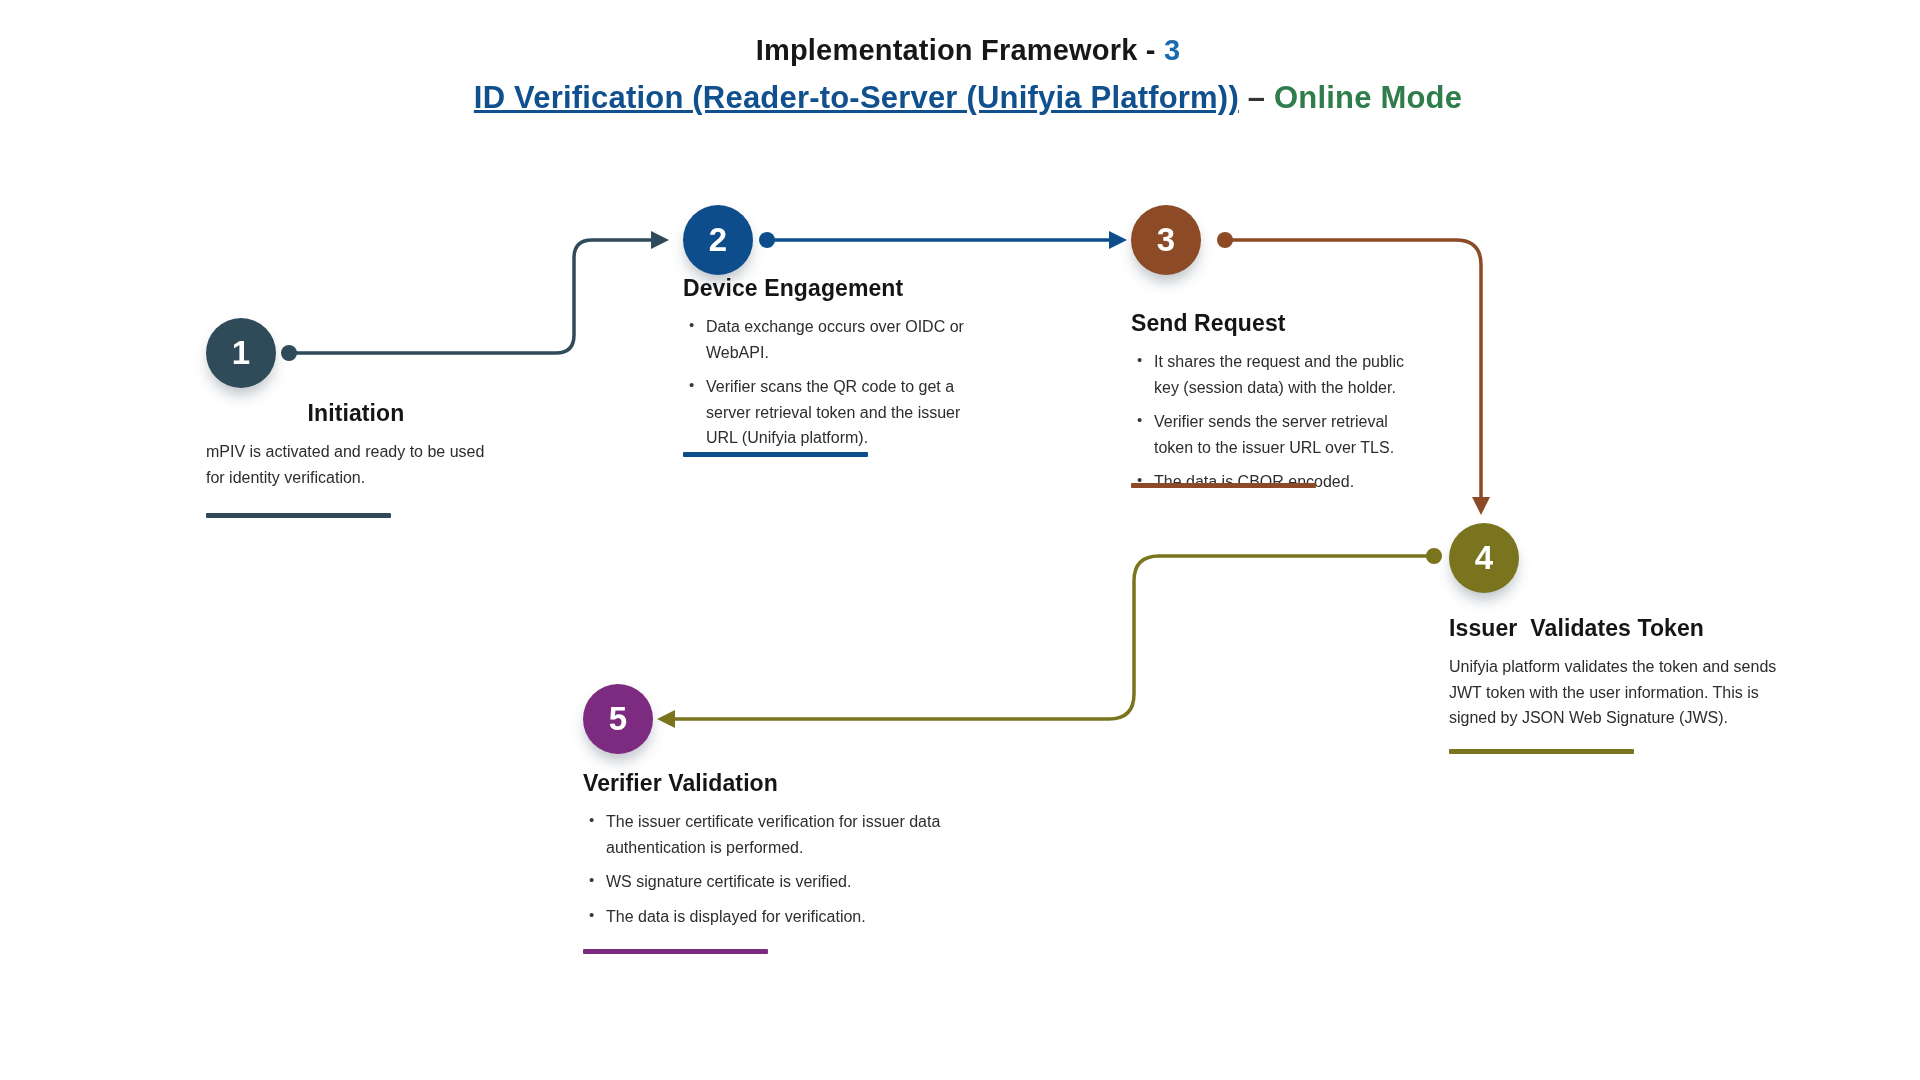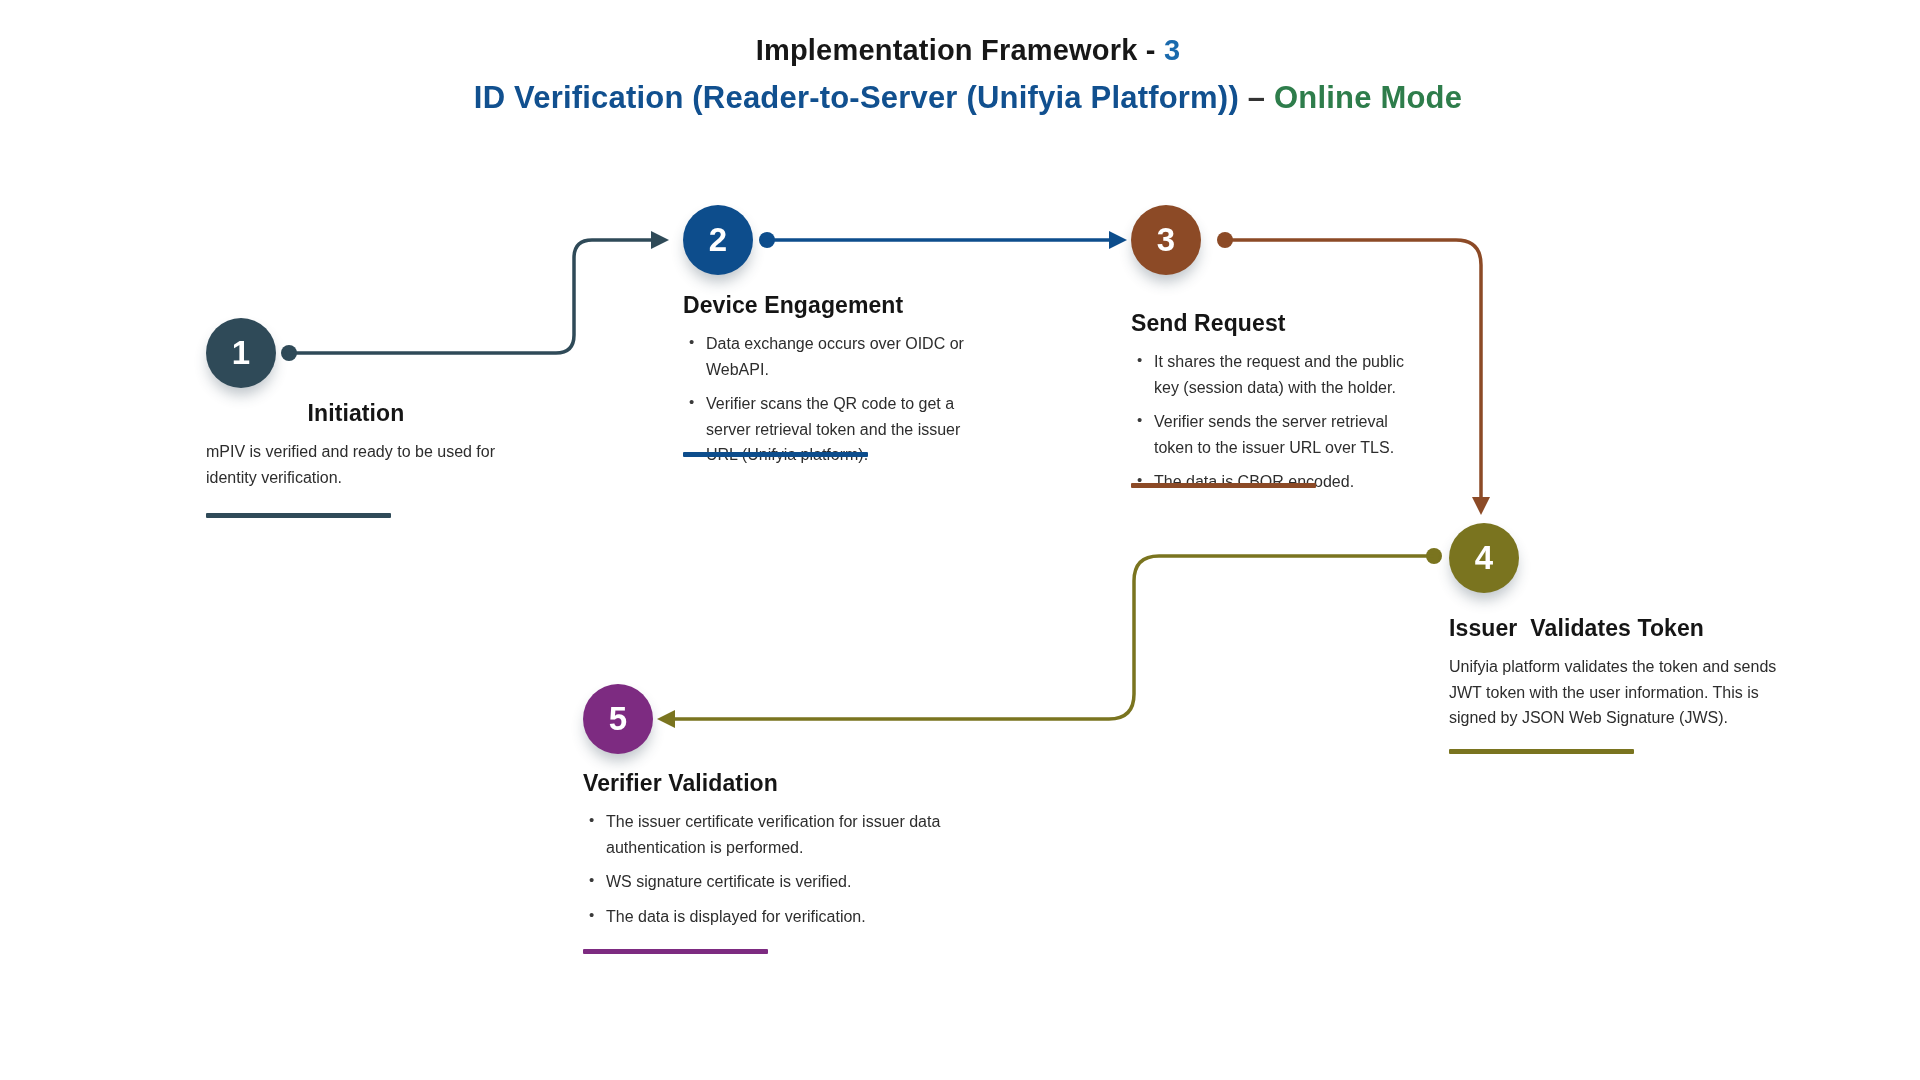--- a/index.html
+++ b/index.html
@@ -10,21 +10,21 @@
   
   .title-line1{
     position:absolute;left:0;top:34px;width:100%;text-align:center;
     font-size:29px;font-weight:800;color:#171717;letter-spacing:.2px;
   }
   .title-line1 .t-num{color:var(--c-title_number,#1a6aad);}
   .title-line2{
     position:absolute;left:0;top:80px;width:100%;text-align:center;
     font-size:31px;font-weight:800;letter-spacing:.2px;
   }
-  .title-line2 .t-blue{color:var(--c-title_line2,#11508f);}
+  .title-line2 .t-blue{color:var(--c-title_line2,#11508f);text-decoration:underline;}
   .title-line2 .t-dash{color:#333333;white-space:pre;}
   .title-line2 .t-green{color:var(--c-mode_green,#2e7d4b);}
   
   .connector-layer{position:absolute;left:0;top:0;width:1920px;height:1080px;pointer-events:none;}
   .connector-layer path{fill:none;stroke-width:3.5px;}
   
   .step{position:absolute;}
   .step-circle{
     width:70px;height:70px;border-radius:50%;
     display:flex;align-items:center;justify-content:center;
@@ -38,21 +38,21 @@
   .step-desc{margin:12px 0 0;font-size:16px;line-height:1.6;color:#2d2d2d;}
   .step-bullets{list-style:none;margin:12px 0 0;padding:0;font-size:16px;line-height:1.6;color:#2d2d2d;}
   .step-bullets li{position:relative;padding-left:23px;margin-bottom:9px;}
   .step-bullets li::before{content:"•";position:absolute;left:6px;top:-1px;color:#3a3a3a;font-size:15px;}
   .step-bar{position:absolute;left:0;width:185px;height:5px;border-radius:1px;}
   
   .step-1{left:206px;top:318px;width:300px;}
   .step-1 .step-title{margin-top:12px;text-align:center;}
   .step-1 .step-bar{top:195px;}
   .step-2{left:683px;top:205px;width:310px;}
-  .step-2 .step-title{margin-top:17px;}
+  .step-2 .step-title{}
   .step-2 .step-bar{top:247px;}
   .step-3{left:1131px;top:205px;width:300px;}
   .step-3 .step-title{margin-top:35px;}
   .step-3 .step-bar{top:278px;}
   .step-4{left:1449px;top:523px;width:330px;}
   .step-4 .step-title{margin-top:22px;}
   .step-4 .step-bar{top:226px;}
   .step-5{left:583px;top:684px;width:360px;}
   .step-5 .step-title{margin-top:16px;}
   .step-5 .step-bar{top:265px;}
@@ -97,21 +97,21 @@
       <path class="c4" d="M1434 556 H1159 Q1134 556 1134 581 V694 Q1134 719 1109 719 H675"></path>
       <polygon class="f4" points="675,710 675,728 657,719"></polygon>
     </g>
   </svg>
 
   <div class="step step-1">
     <div class="step-circle">
         <span>1</span>
       </div>
     <h2 class="step-title">Initiation</h2>
-    <p class="step-desc">mPIV is verified and ready to be used for identity verification.</p>
+    <p class="step-desc">mPIV is activated and ready to be used for identity verification.</p>
     <div class="step-bar"></div>
   </div>
 
   <div class="step step-2">
     <div class="step-circle">
         <span>2</span>
       </div>
     <h2 class="step-title">Device Engagement</h2>
     <ul class="step-bullets">
         <li>Data exchange occurs over OIDC or WebAPI.</li>

